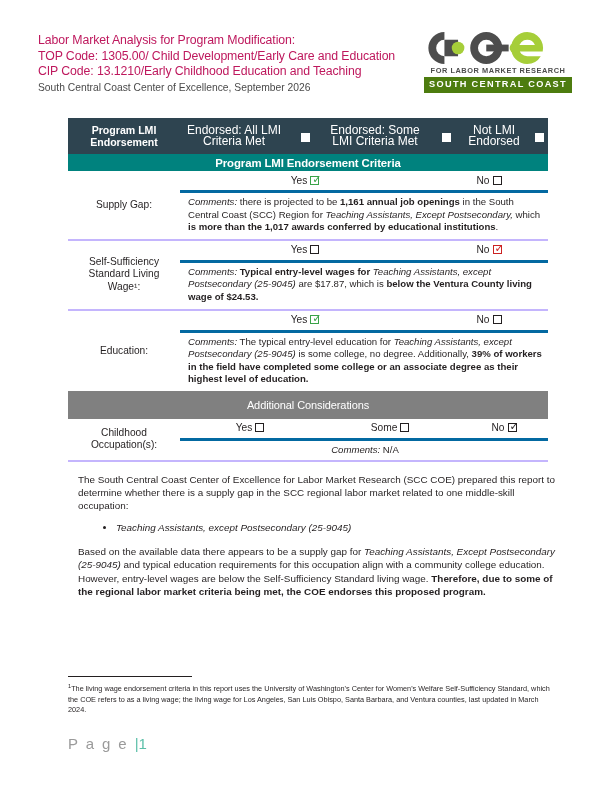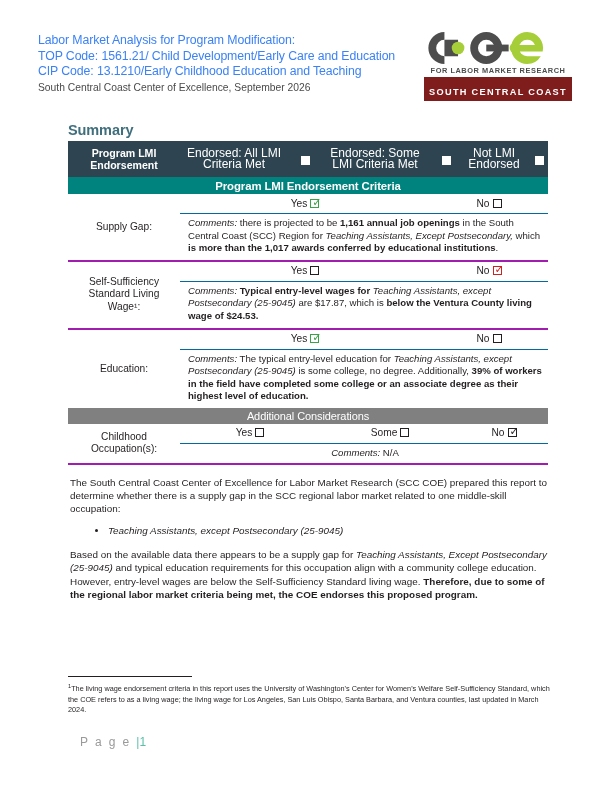--- a/index.html
+++ b/index.html
@@ -32,21 +32,21 @@
   }
   .header-text {
     position: absolute;
     left: 0;
     top: 3px;
     width: 420px;
   }
   .hdr-line {
     font-size: 12.3px;
     line-height: 15.6px;
-    color: #3b82f6;
+    color: #be185d;
     white-space: nowrap;
     letter-spacing: -0.1px;
   }
   .hdr-line.italic { font-style: italic; }
   .hdr-sub {
     font-size: 10.3px;
     line-height: 14px;
     color: #4a4a4a;
     margin-top: 1px;
     white-space: nowrap;
@@ -65,26 +65,26 @@
   }
   .logo-tag {
     font-size: 7.4px;
     font-weight: bold;
     letter-spacing: 0.55px;
     color: #4d4d4d;
     margin-top: 0;
     white-space: nowrap;
   }
   .logo-band {
-    background: #7f1d1d;
+    background: #4d7c0f;
     color: #ffffff;
     font-size: 9.2px;
     font-weight: bold;
     letter-spacing: 1.3px;
-    padding: 10px 0 4px 0;
+    padding: 2px 0 4px 0;
     margin-top: 2px;
     white-space: nowrap;
   }
 
   
   .summary-title {
     font-size: 14.5px;
     font-weight: bold;
     color: #3f6e7c;
     margin: 4px 0 3px 30px;
@@ -135,49 +135,49 @@
     font-size: 11.4px;
     font-weight: bold;
     height: 17px;
     letter-spacing: -0.1px;
   }
   .addl-bar td {
     background: #808080;
     color: #ffffff;
     text-align: center;
     font-size: 11px;
-    height: 16px;
+    height: 28px;
     letter-spacing: -0.1px;
   }
 
   .crit-name {
     font-size: 10.2px;
     text-align: center;
     line-height: 12.5px;
     color: #231f20;
     padding: 2px 3px !important;
   }
   .yn-cell {
     font-size: 10.2px;
     text-align: center;
-    border-bottom: 1px solid #0369a1;
+    border-bottom: 3px solid #0369a1;
     padding: 2px 0 3px 0 !important;
     height: 14px;
   }
   .comment-cell {
     font-size: 9.6px;
     line-height: 12.6px;
     padding: 3px 6px 5px 8px !important;
     text-align: left;
     vertical-align: top;
   }
   .comment-cell.center { text-align: center; padding-bottom: 3px !important; }
   .comment-cell i { font-style: italic; }
   .comment-cell b { font-weight: bold; }
-  .rule-bot { border-bottom: 2px solid #a21caf; }
+  .rule-bot { border-bottom: 2px solid #c4b5fd; }
 
   
   .cb {
     display: inline-block;
     width: 9px;
     height: 9px;
     border: 1.4px solid #231f20;
     position: relative;
     vertical-align: -1px;
     margin-left: 3px;
@@ -200,21 +200,21 @@
   .cb .xmark {
     position: absolute;
     left: 0.5px; top: -1.5px;
     font-size: 9px;
     line-height: 9px;
     color: #ffffff;
     font-family: "DejaVu Sans", sans-serif;
   }
 
   
-  .body-wrap { margin-left: 32px; width: 480px; }
+  .body-wrap { margin-left: 40px; width: 480px; }
   p.body {
     font-size: 9.9px;
     line-height: 13.2px;
     margin: 11px 0 0 0;
     text-align: left;
   }
   p.body i { font-style: italic; }
   p.body b { font-weight: bold; }
   ul.occ {
     margin: 9px 0 0 0;
@@ -241,40 +241,40 @@
   }
   .footnote {
     font-size: 7.3px;
     line-height: 10.4px;
     color: #231f20;
   }
   .footnote sup { font-size: 5.6px; }
 
   .page-num {
     position: absolute;
-    left: 80px;
+    left: 68px;
     top: 735px;
-    font-size: 12px;
+    font-size: 15px;
     letter-spacing: 1.9px;
     color: #9a9a9a;
   }
   .page-num .num {
     color: #5bbfa8;
     letter-spacing: 0;
   }
 </style>
 </head>
 <body>
 
 <div class="page">
 
   <div class="header">
     <div class="header-text">
       <div class="hdr-line">Labor Market Analysis for Program Modification:</div>
-      <div class="hdr-line">TOP Code: 1561.21/ Child Development/Early Care and Education</div>
+      <div class="hdr-line">TOP Code: 1305.00/ Child Development/Early Care and Education</div>
       <div class="hdr-line">CIP Code: 13.1210/Early Childhood Education and Teaching</div>
       <div class="hdr-sub">South Central Coast Center of Excellence, September 2026</div>
     </div>
 
     <div class="logo">
       <svg class="logo-mark" viewBox="0 0 300 74">
 
         <path d="M42 4 A33 33 0 1 0 42 70 L42 54 A17 17 0 1 1 42 20 Z" fill="#4d4d4d"></path>
         <path d="M42 20 L70 20 L70 54 L42 54 Z" fill="#4d4d4d"></path>
         <circle cx="70" cy="37" r="13" fill="#a6ce39"></circle>
@@ -283,21 +283,20 @@
         <rect x="128" y="30" width="46" height="14" fill="#4d4d4d"></rect>
 
         <path d="M212 4 A33 33 0 1 0 212 70 A33 33 0 0 0 240 54 L212 54 A17 17 0 1 1 212 20 A17 17 0 0 1 228 31 L186 31 L186 44 L244 44 A33 33 0 0 0 212 4 Z" fill="#a6ce39"></path>
         <circle cx="186" cy="37" r="10" fill="#a6ce39"></circle>
       </svg>
       <div class="logo-tag">FOR LABOR MARKET RESEARCH</div>
       <div class="logo-band">SOUTH CENTRAL COAST</div>
     </div>
   </div>
 
-  <div class="summary-title">Summary</div>
 
   <table class="summary">
     <colgroup>
       <col style="width:112px">
       <col style="width:108px">
       <col style="width:32px">
       <col style="width:110px">
       <col style="width:30px">
       <col style="width:68px">
       <col style="width:20px">

